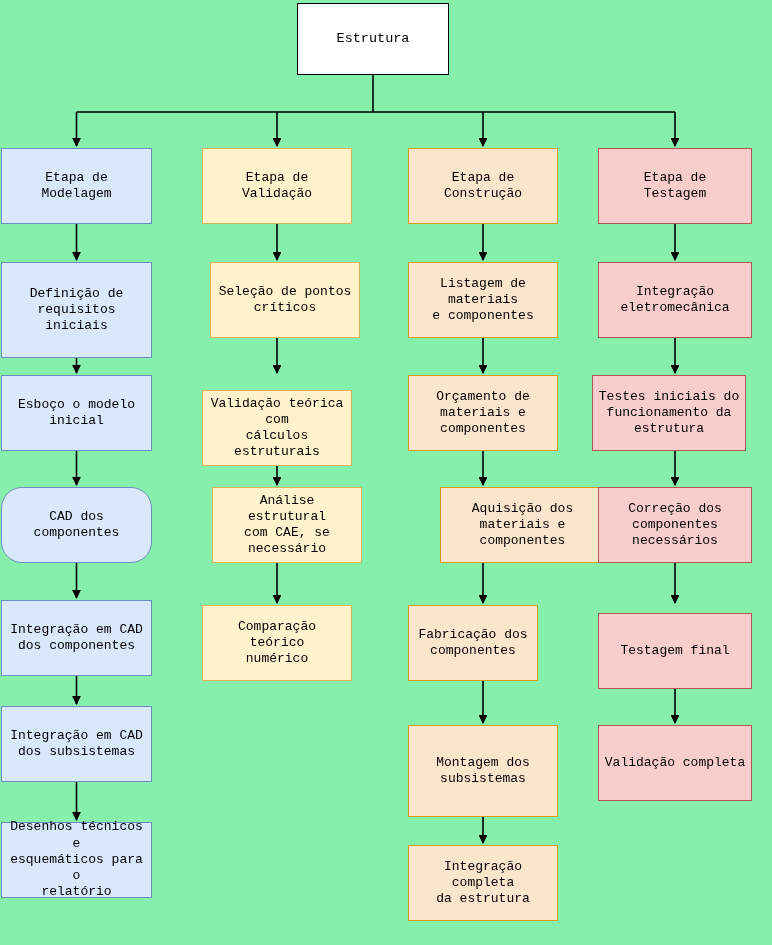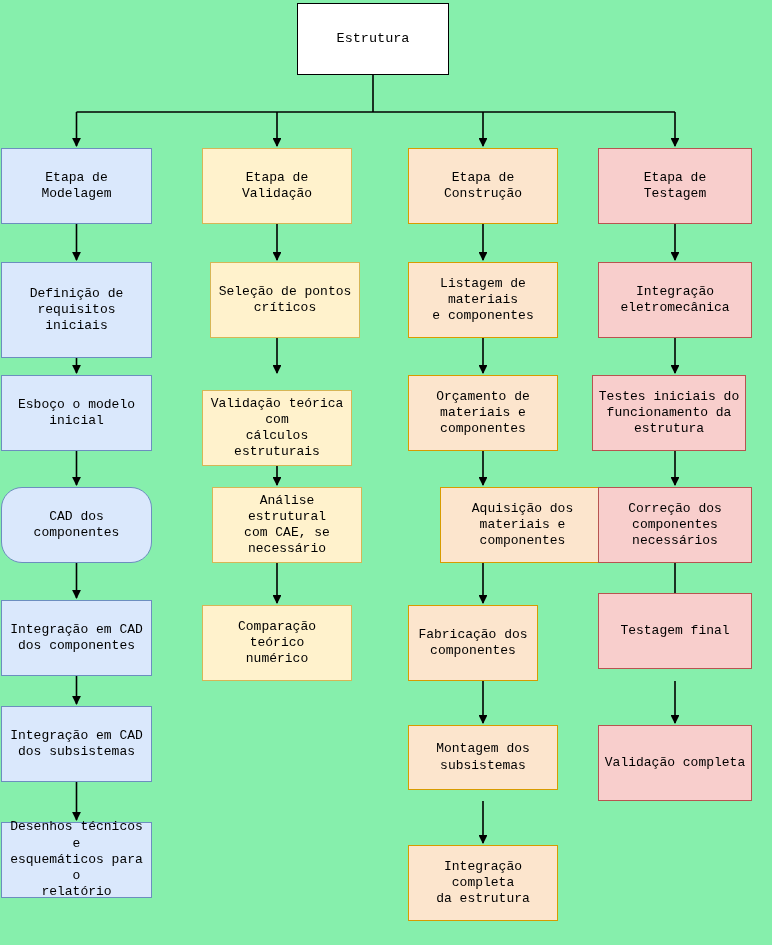--- a/index.html
+++ b/index.html
@@ -164,21 +164,21 @@
       </div>
       <div class="node orange" style="left: 420px; top: 487px; width: 165px; height: 76px; margin-left: 20px;">
         <span class="label">Aquisição dos
 materiais e
 componentes</span>
       </div>
       <div class="node orange" style="left: 408px; top: 605px; width: 130px; height: 76px;">
         <span class="label">Fabricação dos
 componentes</span>
       </div>
-      <div class="node orange" style="left: 408px; top: 725px; width: 150px; height: 65px;">
+      <div class="node orange" style="left: 408px; top: 725px; width: 150px; height: 92px;">
         <span class="label">Montagem dos
 subsistemas</span>
       </div>
       <div class="node orange" style="left: 408px; top: 845px; width: 150px; height: 76px;">
         <span class="label">Integração completa
 da estrutura</span>
       </div>
       <div class="node red" style="left: 598px; top: 148px; width: 154px; height: 76px;">
         <span class="label">Etapa de
 Testagem</span>
@@ -190,20 +190,20 @@
       <div class="node red" style="left: 592px; top: 375px; width: 154px; height: 76px;">
         <span class="label">Testes iniciais do
 funcionamento da
 estrutura</span>
       </div>
       <div class="node red" style="left: 598px; top: 487px; width: 154px; height: 76px;">
         <span class="label">Correção dos
 componentes
 necessários</span>
       </div>
-      <div class="node red" style="left: 598px; top: 593px; width: 154px; height: 76px;">
+      <div class="node red" style="left: 598px; top: 613px; width: 154px; height: 76px;">
         <span class="label">Testagem final</span>
       </div>
       <div class="node red" style="left: 598px; top: 725px; width: 154px; height: 76px;">
         <span class="label">Validação completa</span>
       </div>
     </div>
 </div>
 
 </body></html>

